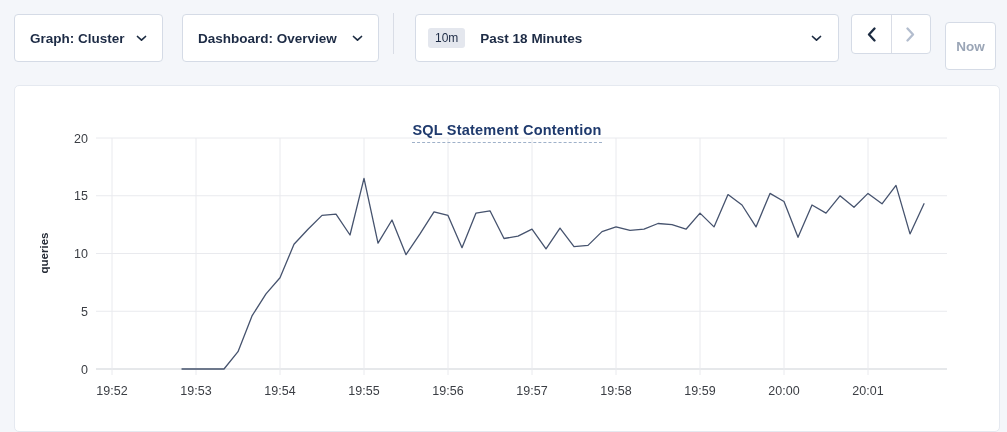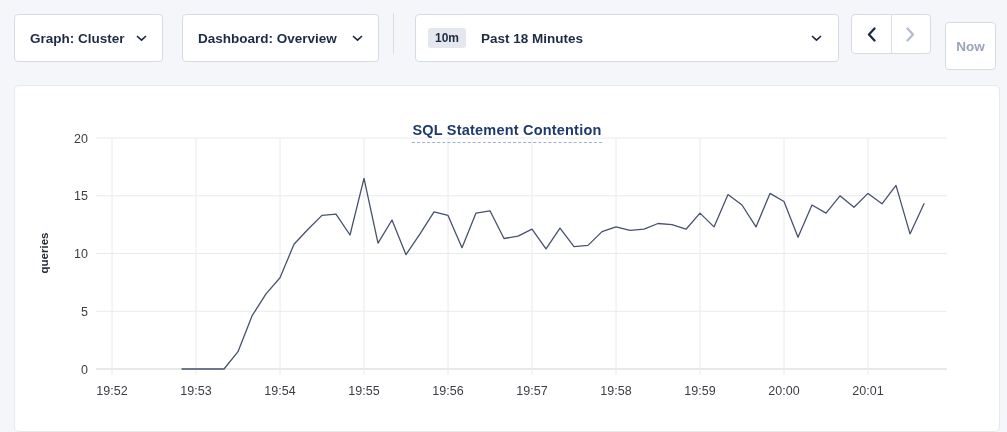--- a/index.html
+++ b/index.html
@@ -13,21 +13,21 @@
     position:absolute;top:14px;height:48px;box-sizing:border-box;
     background:#fff;border:1px solid #d5dbe6;border-radius:4px;
     display:flex;align-items:center;
     font-size:13.5px;font-weight:600;color:#1d2b45;cursor:pointer;
   }
   #graph-btn{left:14px;padding:0 15px;gap:11px;}
   #dashboard-btn{left:182px;padding:0 15px;gap:15px;}
   .toolbar-divider{position:absolute;left:393px;top:13px;width:1px;height:41px;background:#d9dde6;}
   #time-btn{left:415px;width:424px;padding:0 16px 0 12px;}
   .time-badge{
-    background:#e4e7ee;color:#1d2b45;font-weight:bold;font-size:12px;
+    background:#e4e7ee;color:#1d2b45;font-weight:normal;font-size:12px;
     padding:3px 7px;border-radius:3px;margin-right:15px;line-height:1.2;
   }
   #time-btn .chev{margin-left:auto;}
   #history-group{
     position:absolute;left:851px;top:14px;width:80px;height:40px;box-sizing:border-box;
     background:#fff;border:1px solid #d5dbe6;border-radius:4px;display:flex;
   }
   .history-cell{flex:1;display:flex;align-items:center;justify-content:center;cursor:pointer;}
   .history-cell + .history-cell{border-left:1px solid #d9dde6;cursor:default;}
   #now-btn{left:945px;width:51px;justify-content:center;color:#9aa5b6;cursor:default;margin-top:8px;}

